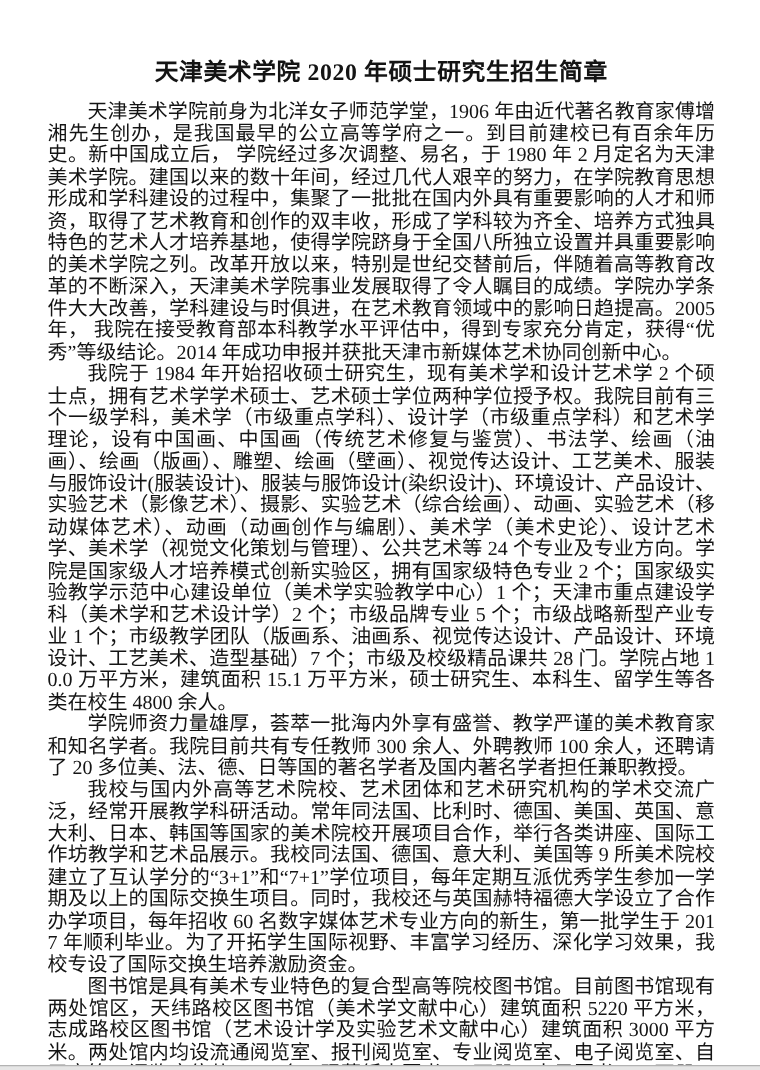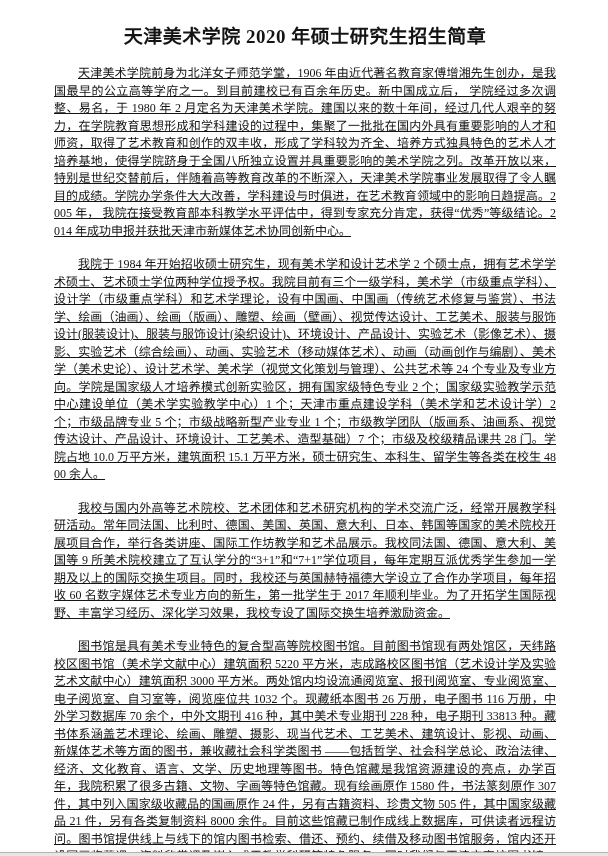--- a/index.html
+++ b/index.html
@@ -12,40 +12,39 @@
     height: 856px;
     position: relative;
     overflow: hidden;
     font-family: "Liberation Serif", "DejaVu Serif", serif;
     color: #141414;
   }
   .page {
     box-sizing: border-box;
     width: 608px;
     height: 636px;
-    padding: 24px 36px 0 38px;
+    padding: 46px 36px 0 38px;
     background: #ffffff;
   }
   .title {
     font-size: 19px;
     line-height: 25px;
     font-weight: bold;
     text-align: center;
     margin: 0 0 10px 0;
     letter-spacing: 0.5px;
   }
   .body-para {
-    font-size: 12px;
+    font-size: 16px;
     line-height: 17.5px;
-    margin: 16px;
+    margin: 0;
     text-align: justify;
     text-justify: inter-ideograph;
     text-indent: 2em;
     word-break: break-all;
-    text-decoration: underline;
   }
   .page-bottom-edge {
     position: absolute;
     left: 0;
     bottom: 0;
     width: 608px;
     height: 3px;
     background: #e6e6e6;
     border-top: 1px solid #b3b3b3;
   }
@@ -54,20 +53,21 @@
 <body>
 
 <div class="page">
   <h1 class="title">天津美术学院 2020 年硕士研究生招生简章</h1>
 
   <p class="body-para">天津美术学院前身为北洋女子师范学堂，1906 年由近代著名教育家傅增湘先生创办，是我国最早的公立高等学府之一。到目前建校已有百余年历史。新中国成立后， 学院经过多次调整、易名，于 1980 年 2 月定名为天津美术学院。建国以来的数十年间，经过几代人艰辛的努力，在学院教育思想形成和学科建设的过程中，集聚了一批批在国内外具有重要影响的人才和师资，取得了艺术教育和创作的双丰收，形成了学科较为齐全、培养方式独具特色的艺术人才培养基地，使得学院跻身于全国八所独立设置并具重要影响的美术学院之列。改革开放以来，特别是世纪交替前后，伴随着高等教育改革的不断深入，天津美术学院事业发展取得了令人瞩目的成绩。学院办学条件大大改善，学科建设与时俱进，在艺术教育领域中的影响日趋提高。2005 年， 我院在接受教育部本科教学水平评估中，得到专家充分肯定，获得“优秀”等级结论。2014 年成功申报并获批天津市新媒体艺术协同创新中心。</p>
 
   <p class="body-para">我院于 1984 年开始招收硕士研究生，现有美术学和设计艺术学 2 个硕士点，拥有艺术学学术硕士、艺术硕士学位两种学位授予权。我院目前有三个一级学科，美术学（市级重点学科）、设计学（市级重点学科）和艺术学理论，设有中国画、中国画（传统艺术修复与鉴赏）、书法学、绘画（油画）、绘画（版画）、雕塑、绘画（壁画）、视觉传达设计、工艺美术、服装与服饰设计(服装设计)、服装与服饰设计(染织设计)、环境设计、产品设计、实验艺术（影像艺术）、摄影、实验艺术（综合绘画）、动画、实验艺术（移动媒体艺术）、动画（动画创作与编剧）、美术学（美术史论）、设计艺术学、美术学（视觉文化策划与管理）、公共艺术等 24 个专业及专业方向。学院是国家级人才培养模式创新实验区，拥有国家级特色专业 2 个；国家级实验教学示范中心建设单位（美术学实验教学中心）1 个；天津市重点建设学科（美术学和艺术设计学）2 个；市级品牌专业 5 个；市级战略新型产业专业 1 个；市级教学团队（版画系、油画系、视觉传达设计、产品设计、环境设计、工艺美术、造型基础）7 个；市级及校级精品课共 28 门。学院占地 10.0 万平方米，建筑面积 15.1 万平方米，硕士研究生、本科生、留学生等各类在校生 4800 余人。</p>
 
 
+  <p class="body-para">学院师资力量雄厚，荟萃一批海内外享有盛誉、教学严谨的美术教育家和知名学者。我院目前共有专任教师 300 余人、外聘教师 100 余人，还聘请了 20 多位美、法、德、日等国的著名学者及国内著名学者担任兼职教授。</p>
 
   <p class="body-para">我校与国内外高等艺术院校、艺术团体和艺术研究机构的学术交流广泛，经常开展教学科研活动。常年同法国、比利时、德国、美国、英国、意大利、日本、韩国等国家的美术院校开展项目合作，举行各类讲座、国际工作坊教学和艺术品展示。我校同法国、德国、意大利、美国等 9 所美术院校建立了互认学分的“3+1”和“7+1”学位项目，每年定期互派优秀学生参加一学期及以上的国际交换生项目。同时，我校还与英国赫特福德大学设立了合作办学项目，每年招收 60 名数字媒体艺术专业方向的新生，第一批学生于 2017 年顺利毕业。为了开拓学生国际视野、丰富学习经历、深化学习效果，我校专设了国际交换生培养激励资金。</p>
 
   <p class="body-para">图书馆是具有美术专业特色的复合型高等院校图书馆。目前图书馆现有两处馆区，天纬路校区图书馆（美术学文献中心）建筑面积 5220 平方米，志成路校区图书馆（艺术设计学及实验艺术文献中心）建筑面积 3000 平方米。两处馆内均设流通阅览室、报刊阅览室、专业阅览室、电子阅览室、自习室等，阅览座位共 1032 个。现藏纸本图书 26 万册，电子图书 116 万册，中外学习数据库 70 余个，中外文期刊 416 种，其中美术专业期刊 228 种，电子期刊 33813 种。藏书体系涵盖艺术理论、绘画、雕塑、摄影、现当代艺术、工艺美术、建筑设计、影视、动画、新媒体艺术等方面的图书，兼收藏社会科学类图书 ——包括哲学、社会科学总论、政治法律、经济、文化教育、语言、文学、历史地理等图书。特色馆藏是我馆资源建设的亮点，办学百年，我院积累了很多古籍、文物、字画等特色馆藏。现有绘画原作 1580 件，书法篆刻原作 307 件，其中列入国家级收藏品的国画原作 24 件，另有古籍资料、珍贵文物 505 件，其中国家级藏品 21 件，另有各类复制资料 8000 余件。目前这些馆藏已制作成线上数据库，可供读者远程访问。图书馆提供线上与线下的馆内图书检索、借还、预约、续借及移动图书馆服务，馆内还开设国画临摹课、资料欣赏课及嵌入式于教学科研等特色服务。同时我们与天津市高校图书馆、公共图书馆、社科院图书馆之间开展了文献传递与馆际互借服务，方便图书馆间的资源共享。</p>
 
 </div>
 
 <div class="page-bottom-edge"></div>
 
 </body></html>

